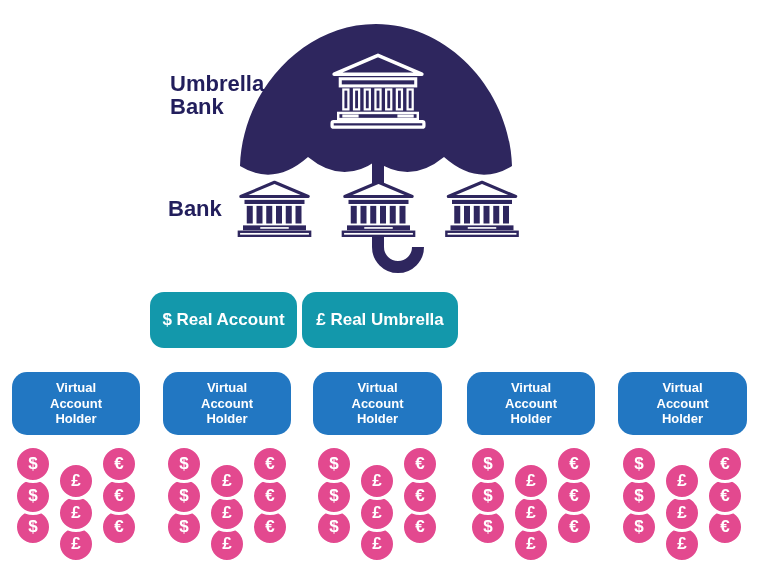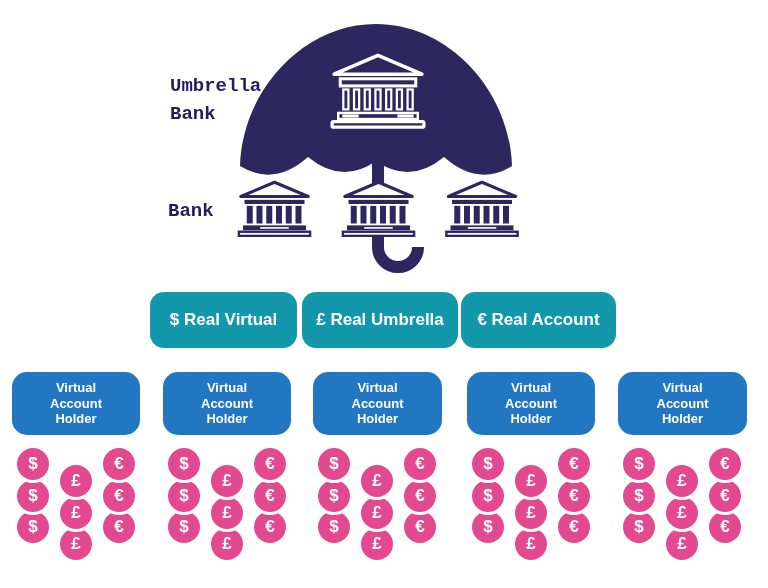--- a/index.html
+++ b/index.html
@@ -10,21 +10,21 @@
     --pink:#E3498F;
   }
   html,body{margin:0;padding:0;background:#fff;}
   .stage{
     position:relative;width:768px;height:588px;background:#fff;overflow:hidden;
     font-family:"Liberation Sans","DejaVu Sans",sans-serif;
   }
   .art{position:absolute;left:0;top:0;width:768px;height:588px;}
   .lbl{
     position:absolute;color:var(--label-navy);font-weight:bold;
-    font-size:19px;line-height:28px;white-space:pre-line;font-family:Liberation Mono, monospace;
+    font-size:22px;line-height:23px;white-space:pre-line;
   }
   .umbrella-bank-label{left:170px;top:72px;}
   .bank-label{left:168px;top:197px;}
   .real-box{
     position:absolute;top:292px;height:56px;background:var(--teal);
     border-radius:14px;display:flex;align-items:center;justify-content:center;
     color:#fff;font-weight:bold;font-size:17px;
   }
   .real-1{left:150px;width:147px;}
   .real-2{left:302px;width:156px;}
@@ -109,23 +109,22 @@
              Q342 185 308 157
              Q274 187 240 166 Z" style="fill:var(--navy)"></path>
 
     <use href="#bank-outline" x="327" y="47" width="102" height="86"></use>
   </svg>
 
   <div class="lbl umbrella-bank-label">Umbrella
 Bank</div>
   <div class="lbl bank-label">Bank</div>
 
-  <div class="real-box real-1">$ Real Virtual</div>
+  <div class="real-box real-1">$ Real Account</div>
   <div class="real-box real-2">£ Real Umbrella</div>
-  <div class="real-box real-3">€ Real Account</div>
 
   <div class="holder-box holder-1">Virtual
 Account
 Holder</div>
   <div class="holder-box holder-2">Virtual
 Account
 Holder</div>
   <div class="holder-box holder-3">Virtual
 Account
 Holder</div>

